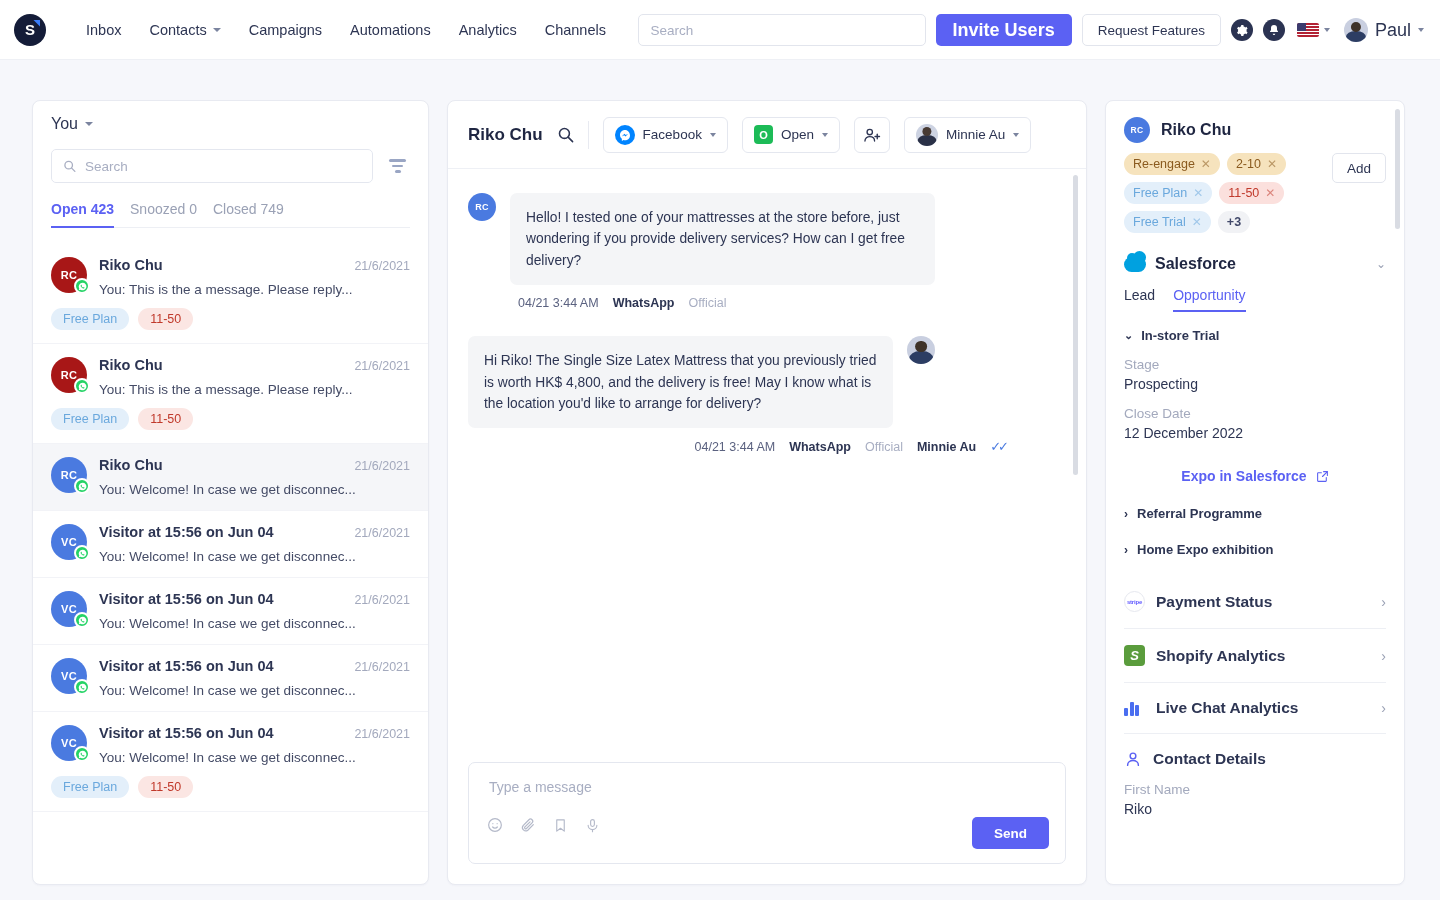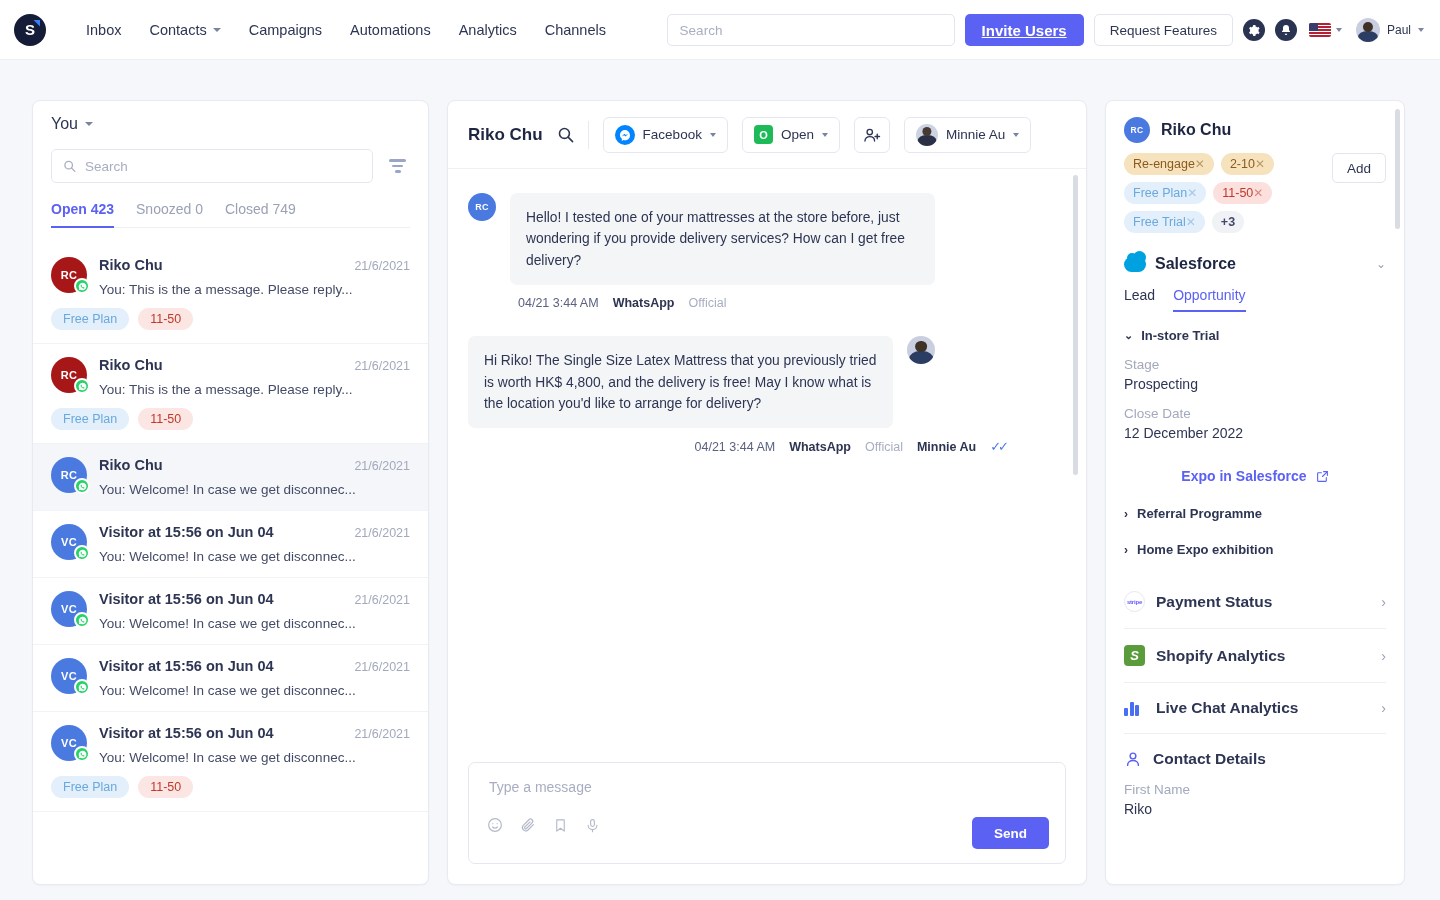--- a/index.html
+++ b/index.html
@@ -50,22 +50,22 @@
     width: 288px; height: 32px; border: 1px solid #e2e5ed; border-radius: 5px;
     background: #fff; display: flex; align-items: center; padding: 0 12px;
   }
   .search-box input {
     border: none; outline: none; font-size: 13.5px; width: 100%;
     color: #3a4260; font-family: inherit; background: transparent;
   }
   .search-box input::placeholder { color: #a8aec2; }
   .btn-primary {
     background: #5b61f3; color: #fff; border: none; border-radius: 5px;
-    height: 32px; padding: 0 17px; font-size: 15px; font-weight: 600;
-    font-family: inherit; cursor: pointer; white-space: nowrap; text-decoration: underline;
+    height: 32px; padding: 0 17px; font-size: 18px; font-weight: 600;
+    font-family: inherit; cursor: pointer; white-space: nowrap;
   }
   .btn-ghost {
     background: #fff; color: #2d3553; border: 1px solid #e2e5ed; border-radius: 5px;
     height: 32px; padding: 0 15px; font-size: 13.5px; font-family: inherit;
     cursor: pointer; white-space: nowrap;
   }
   .icon-circle {
     width: 22px; height: 22px; border-radius: 50%; background: #2b3352;
     display: flex; align-items: center; justify-content: center; cursor: pointer;
   }
@@ -87,21 +87,21 @@
     background: #c9cfe0; position: relative; flex: 0 0 auto;
   }
   .avatar-photo .head {
     position: absolute; left: 50%; top: 16%; transform: translateX(-50%);
     width: 42%; height: 42%; border-radius: 50%; background: #3e3228;
   }
   .avatar-photo .body {
     position: absolute; left: 50%; bottom: -12%; transform: translateX(-50%);
     width: 84%; height: 58%; border-radius: 46% 46% 0 0; background: #2c3d63;
   }
-  .user .uname { font-size: 12px; color: #2d3553; }
+  .user .uname { font-size: 18px; color: #2d3553; }
 
   
   .workspace {
     display: flex; gap: 18px; padding: 40px 20px 0 32px;
     height: 840px; align-items: flex-start;
   }
   .panel {
     background: #fff; border: 1px solid #e8eaf1; border-radius: 8px;
     box-shadow: 0 1px 2px rgba(30,40,80,0.03);
   }
@@ -120,21 +120,21 @@
     border: none; outline: none; font-size: 13.5px; width: 100%;
     font-family: inherit; color: #3a4260; background: transparent;
   }
   .lsearch input::placeholder { color: #a8aec2; }
   .filter-ic { display: flex; flex-direction: column; align-items: center; gap: 3px; cursor: pointer; padding: 4px; }
   .filter-ic i { display: block; height: 2.6px; background: #9aa6c4; border-radius: 2px; }
   .filter-ic i:nth-child(1) { width: 17px; }
   .filter-ic i:nth-child(2) { width: 11px; }
   .filter-ic i:nth-child(3) { width: 6px; }
 
-  .tabs { display: flex; gap: 22px; padding: 0 18px; margin-top: 16px; border-bottom: 1px solid #edeff4; }
+  .tabs { display: flex; gap: 16px; padding: 0 18px; margin-top: 16px; border-bottom: 1px solid #edeff4; }
   .tab {
     font-size: 14px; color: #9aa1b5; padding-bottom: 9px; cursor: pointer;
     border-bottom: 2.5px solid transparent; margin-bottom: -1px;
   }
   .tab.active { color: #5b61f3; font-weight: 600; border-bottom-color: #5b61f3; }
 
   .convos { flex: 1; overflow: hidden; }
   .convo {
     padding: 13px 18px 13px 18px; cursor: pointer; position: relative;
     border-bottom: 1px solid #f2f3f7;
@@ -246,21 +246,21 @@
   .right-scroll {
     position: absolute; right: 4px; top: 8px; width: 5px; height: 120px;
     background: #d9dce3; border-radius: 3px;
   }
   .r-name-row { display: flex; align-items: center; gap: 11px; }
   .r-name { font-size: 16px; font-weight: 700; color: #1f2642; }
   .tag-area { display: flex; gap: 10px; margin-top: 10px; align-items: flex-start; }
   .tags { display: flex; flex-wrap: wrap; gap: 7px; flex: 1; }
   .tag {
     font-size: 12.5px; padding: 4px 9px; border-radius: 12px;
-    display: inline-flex; align-items: center; white-space: nowrap;
+    display: inline-flex; align-items: center; gap: 6px; white-space: nowrap;
   }
   .tag .x { font-size: 12px; opacity: .55; cursor: pointer; }
   .tag.tan { background: #f6e3bd; color: #8a5a1e; }
   .tag.blue { background: #e3effa; color: #6aa8dd; }
   .tag.pink { background: #fbe0dd; color: #c0392b; }
   .tag.gray { background: #f1f2f5; color: #42496a; font-weight: 600; }
   .add-btn {
     border: 1px solid #e2e5ed; border-radius: 5px; background: #fff;
     height: 30px; padding: 0 14px; font-size: 13.5px; color: #2d3553;
     font-family: inherit; cursor: pointer; flex: 0 0 auto;

